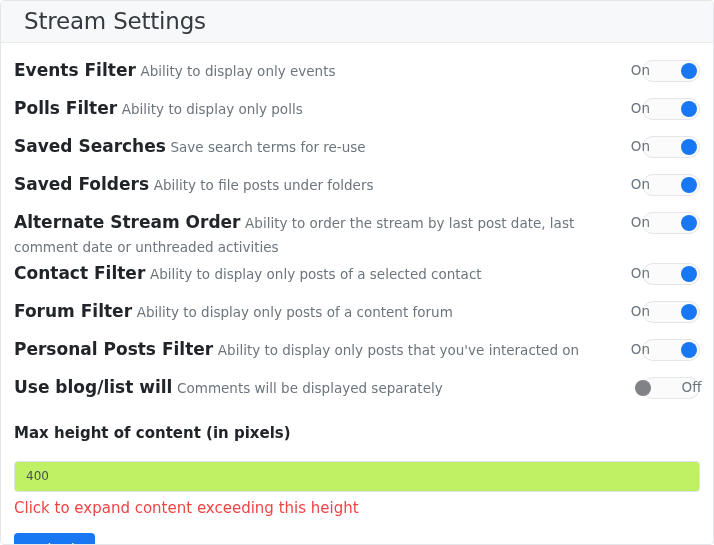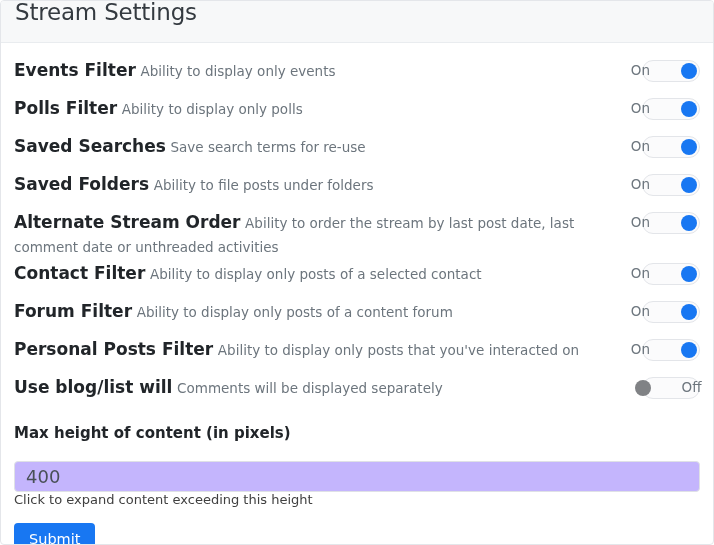--- a/index.html
+++ b/index.html
@@ -22,21 +22,22 @@
     border: 1px solid #e4e6ea;
     border-radius: 4px;
     overflow: hidden;
   }
   .card-header {
     height: 42px;
     box-sizing: border-box;
     background: #f7f8f9;
     border-bottom: 1px solid #e9ecef;
     display: flex;
-    padding: 0 14px;
+    align-items: center;
+    padding: 0 23px;
   }
   .card-header .title {
     font-size: 23px;
     font-weight: 400;
     color: #343a40;
     letter-spacing: -0.2px;
     line-height: 1;
   }
   .card-body {
     padding: 13px 13px 0 13px;
@@ -115,29 +116,30 @@
     display: block;
     margin-bottom: 19px;
   }
   .text-input {
     width: 100%;
     box-sizing: border-box;
     height: 31px;
     border: 1px solid #dfe1e6;
     border-radius: 4px;
     padding: 4px 11px;
-    font-size: 18px;
+    font-size: 12px;
     color: #495057;
     font-family: "DejaVu Sans", "Liberation Sans", sans-serif;
-    background: #c4b5fd;
+    background: #bef264;
     outline: none;
   }
   .help-text {
-    font-size: 13px;
-    color: #404040;
+    margin-top: 7px;
+    font-size: 15px;
+    color: #ef4444;
   }
   .submit-button {
     margin-top: 16px;
     background: #1877f2;
     color: #ffffff;
     border: none;
     border-radius: 4px;
     padding: 7px 15px;
     font-size: 14.5px;
     font-family: "DejaVu Sans", "Liberation Sans", sans-serif;

